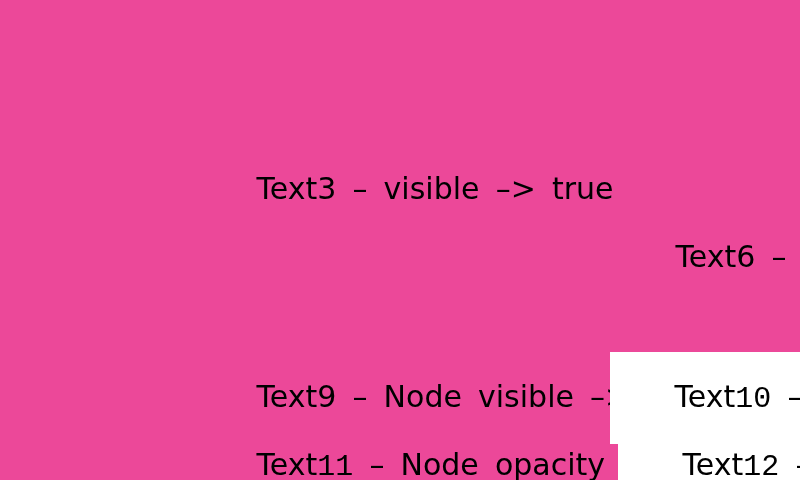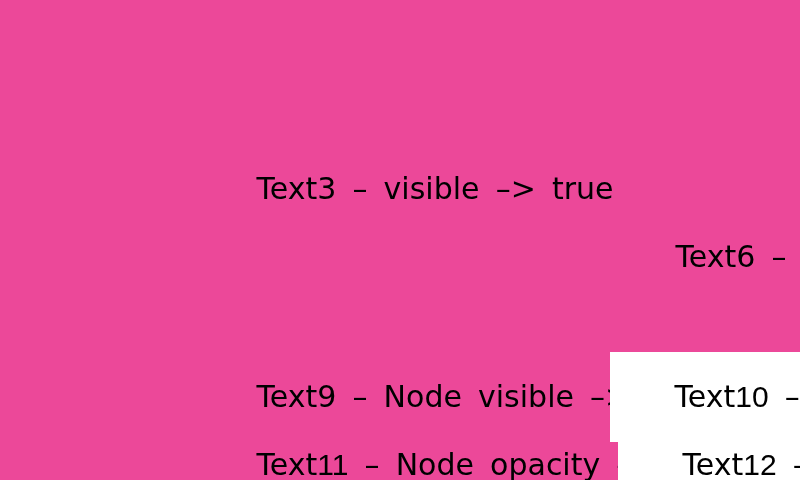--- a/index.html
+++ b/index.html
@@ -29,21 +29,21 @@
     word-spacing: 0.22em;
     letter-spacing: 0;
   }
   
   .lbl.overlay {
     background: #ffffff;
     padding-right: 24px;
   }
   
   .num-mono {
-    font-family: Liberation Sans, sans-serif;
+    font-family: Liberation Mono, monospace;
   }
   .l-text3  { left: 192px; top: 144px; }
   .l-text6  { left: 611px; top: 212px; }
   .l-text9  { left: 192px; top: 352px; }
   .l-text10 { left: 610px; top: 352px; }
   .l-text11 { left: 192px; top: 420px; }
   .l-text12 { left: 618px; top: 420px; }
 </style>
 </head>
 <body>

